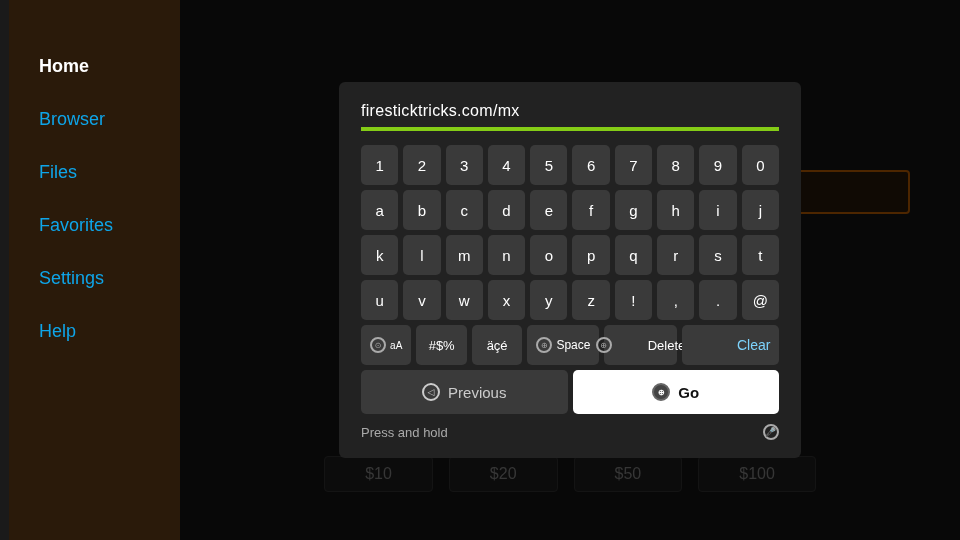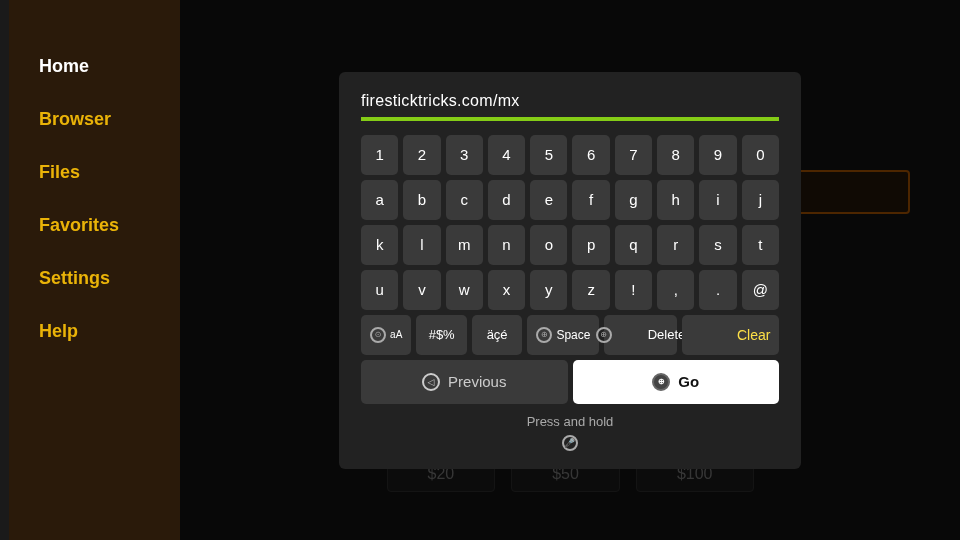--- a/index.html
+++ b/index.html
@@ -20,23 +20,23 @@
       width: 180px;
       height: 540px;
       background: #2a1a0a;
       display: flex;
       flex-direction: column;
       padding: 40px 0;
     }
 
     .sidebar-item {
       padding: 16px 30px;
-      color: #eab308;
+      color: #0ea5e9;
       font-size: 18px;
-      font-weight: 700;
+      font-weight: 400;
       cursor: pointer;
     }
 
     .sidebar-item.active {
       color: #ffffff;
       font-weight: 700;
     }
 
     
     .main-content {
@@ -135,21 +135,21 @@
     }
 
     .key-special {
       background: #3a3a3a;
       color: #ffffff;
       font-size: 12px;
     }
 
     .key-clear {
       background: #3a3a3a;
-      color: #fde047;
+      color: #7dd3fc;
       font-size: 14px;
       padding-left: 47px;
     }
 
     
     .bottom-buttons {
       display: flex;
       gap: 5px;
       margin-top: 5px;
     }
@@ -210,23 +210,22 @@
     }
 
     
     .voice-hint {
       text-align: center;
       color: #aaaaaa;
       font-size: 13px;
       margin-top: 10px;
       display: flex;
       align-items: center;
-      justify-content: flex-start;
+      justify-content: space-between;
       gap: 6px;
-      flex-direction: column;
     }
 
     .voice-circle {
       width: 16px;
       height: 16px;
       border: 2px solid #aaa;
       border-radius: 50%;
       display: flex;
       align-items: center;
       justify-content: center;
@@ -269,20 +268,21 @@
 
 <div class="main-content">
 
   <div class="bg-content">
     <div class="bg-input-row">
       <div class="bg-input-box"></div>
     </div>
   </div>
 
   <div style="position:absolute;bottom:48px;left:0;right:0;display:flex;justify-content:center;gap:16px;">
+    <div class="don-amount">$10</div>
     <div class="don-amount">$20</div>
     <div class="don-amount">$50</div>
     <div class="don-amount">$100</div>
   </div>
 
   <div style="position:absolute;bottom:100px;left:0;right:0;text-align:center;color:#666;font-size:13px;">
     se donation buttons:
   </div>
 
   <div class="dialog-overlay">

